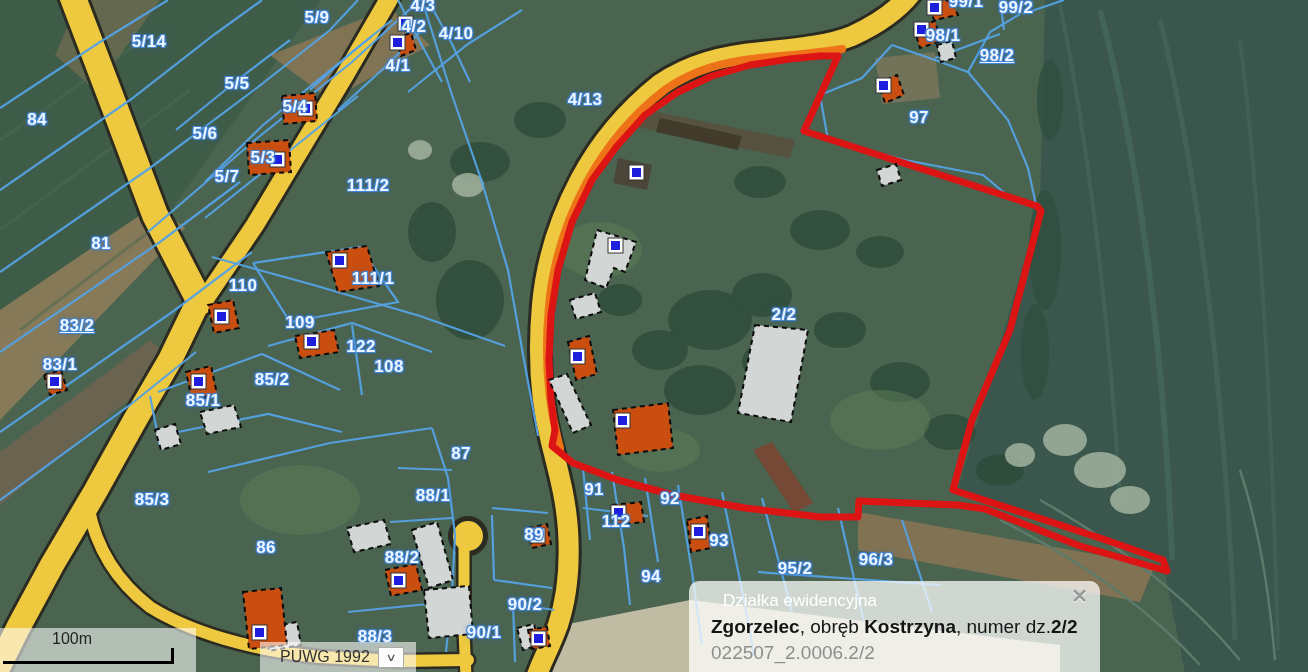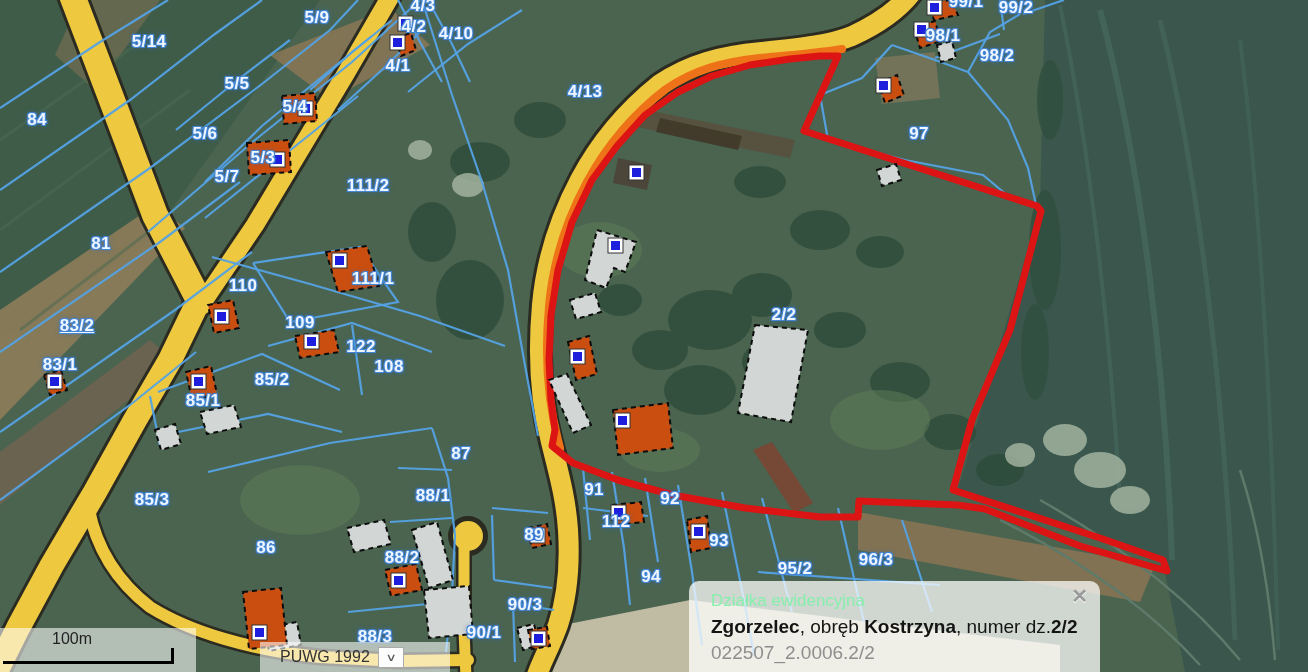--- a/index.html
+++ b/index.html
@@ -31,32 +31,32 @@
                      1px 1px 0 #4486d6,0 0 5px #2f6fc8;}
 
   
   #scalebar{position:absolute;left:0;bottom:0;width:196px;height:44px;
             background:rgba(255,255,255,.58);z-index:3;}
   #scalebar .txt{position:absolute;left:52px;top:2px;font-size:16px;color:#222;}
   #scalebar .bar{position:absolute;left:3px;bottom:8px;width:168px;height:13px;
                  border-bottom:3px solid #000;border-right:3px solid #000;}
 
   
-  #projbar{position:absolute;left:260px;top:642px;width:190px;height:30px;
+  #projbar{position:absolute;left:260px;top:642px;width:156px;height:30px;
            background:rgba(255,255,255,.58);z-index:3;display:flex;align-items:center;}
   #projbar .val{margin-left:20px;font-size:16px;color:#333;white-space:nowrap;}
   #projbar .sel{margin-left:8px;width:24px;height:19px;background:#fdfdfd;border:1px solid #ababab;
                 display:flex;align-items:center;justify-content:center;cursor:pointer;}
   #projbar .sel span{font-size:11px;color:#555;transform:scaleX(1.4);}
 
   
   #popup{position:absolute;left:689px;top:581px;width:411px;height:91px;z-index:4;
          background:rgba(255,255,255,.74);border-radius:10px 10px 0 0;
          padding:10px 18px 8px 22px;box-sizing:border-box;}
-  #popup .l1{font-size:17px;color:#86efac;margin-bottom:5px;}
+  #popup .l1{font-size:17px;color:#ffffff;margin-bottom:5px;margin-left:12px;}
   #popup .l2{font-size:19px;color:#141414;margin-bottom:4px;white-space:nowrap;}
   #popup .l2 b{font-weight:bold;}
   #popup .l3{font-size:19px;color:#8e8e8e;}
   #popup .close{position:absolute;right:12px;top:4px;font-size:20px;font-weight:bold;color:#9a9a9a;
                 text-shadow:0 1px 0 #fff;cursor:pointer;line-height:22px;}
 </style>
 </head>
 <body>
 
 <div id="app">
@@ -349,21 +349,21 @@
     </g>
   </svg>
 
   <div id="label-layer">
       <span class="plbl" style="left: 149px; top: 42px;">5/14</span>
       <span class="plbl" style="left: 317px; top: 18px;">5/9</span>
       <span class="plbl" style="left: 423px; top: 6px;">4/3</span>
       <span class="plbl" style="left: 414px; top: 27px;">4/2</span>
       <span class="plbl" style="left: 436px; top: 34px; padding-left: 40px;">4/10</span>
       <span class="plbl" style="left: 398px; top: 66px;">4/1</span>
-      <span class="plbl" style="left: 585px; top: 92px; text-align: center;">4/13</span>
+      <span class="plbl" style="left: 585px; top: 100px; text-align: center;">4/13</span>
       <span class="plbl" style="left: 37px; top: 120px;">84</span>
       <span class="plbl" style="left: 237px; top: 84px;">5/5</span>
       <span class="plbl" style="left: 295px; top: 107px;">5/4</span>
       <span class="plbl" style="left: 205px; top: 134px;">5/6</span>
       <span class="plbl" style="left: 263px; top: 158px;">5/3</span>
       <span class="plbl" style="left: 227px; top: 177px;">5/7</span>
       <span class="plbl" style="left: 368px; top: 186px;">111/2</span>
       <span class="plbl" style="left: 101px; top: 244px;">81</span>
       <span class="plbl" style="left: 243px; top: 286px;">110</span>
       <span class="plbl" style="left: 373px; top: 279px;">111/1</span>
@@ -374,32 +374,32 @@
       <span class="plbl" style="left: 60px; top: 365px;">83/1</span>
       <span class="plbl" style="left: 272px; top: 380px;">85/2</span>
       <span class="plbl" style="left: 203px; top: 401px;">85/1</span>
       <span class="plbl" style="left: 439px; top: 454px; padding-left: 44px;">87</span>
       <span class="plbl" style="left: 152px; top: 500px;">85/3</span>
       <span class="plbl" style="left: 266px; top: 532px; margin-top: 16px;">86</span>
       <span class="plbl" style="left: 433px; top: 496px;">88/1</span>
       <span class="plbl" style="left: 402px; top: 558px;">88/2</span>
       <span class="plbl" style="left: 534px; top: 535px;">89</span>
       <span class="plbl" style="left: 375px; top: 637px;">88/3</span>
-      <span class="plbl" style="left: 525px; top: 605px;">90/3</span>
+      <span class="plbl" style="left: 525px; top: 605px;">90/2</span>
       <span class="plbl" style="left: 484px; top: 633px;">90/1</span>
       <span class="plbl" style="left: 594px; top: 490px;">91</span>
       <span class="plbl" style="left: 670px; top: 499px;">92</span>
       <span class="plbl" style="left: 616px; top: 522px;">112</span>
       <span class="plbl" style="left: 711px; top: 541px; padding-left: 16px;">93</span>
       <span class="plbl" style="left: 651px; top: 577px;">94</span>
       <span class="plbl" style="left: 795px; top: 569px;">95/2</span>
       <span class="plbl" style="left: 876px; top: 560px;">96/3</span>
-      <span class="plbl" style="left: 919px; top: 134px;">97</span>
+      <span class="plbl" style="left: 919px; top: 118px;">97</span>
       <span class="plbl" style="left: 943px; top: 36px;">98/1</span>
-      <span class="plbl" style="left: 997px; top: 56px;">98/2</span>
+      <span class="plbl" style="left: 997px; top: 56px; text-decoration: underline;">98/2</span>
       <span class="plbl" style="left: 1016px; top: 8px;">99/2</span>
       <span class="plbl" style="left: 966px; top: 2px;">99/1</span>
       <span class="plbl" style="left: 784px; top: 315px;">2/2</span>
     </div>
 
   <div id="scalebar">
     <span class="txt">100m</span>
     <div class="bar"></div>
   </div>
 

